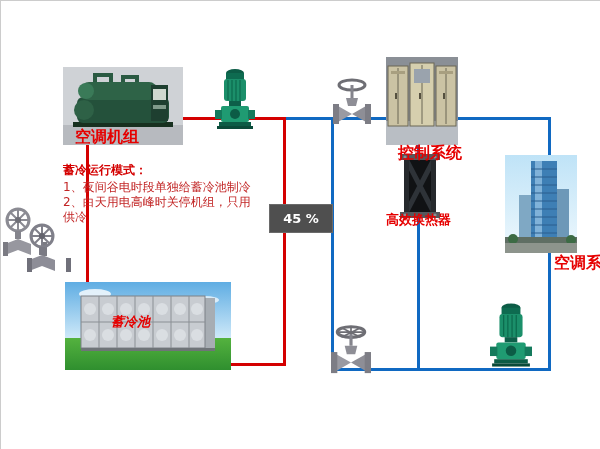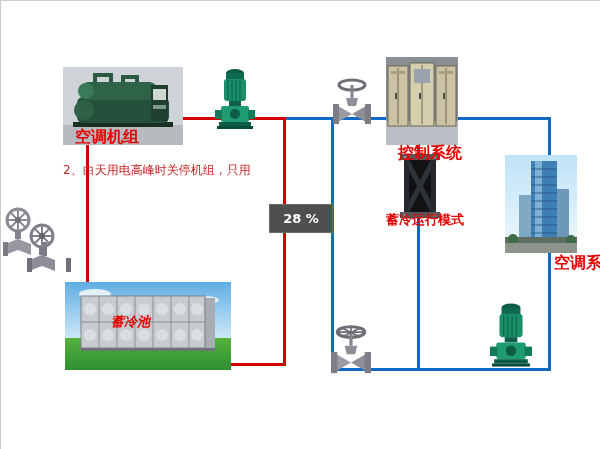--- a/index.html
+++ b/index.html
@@ -217,23 +217,26 @@
       <circle cx="20" cy="47" r="5" fill="#0c5c46"></circle>
       <rect x="0" y="43" width="7" height="9" fill="#147a5c"></rect>
       <rect x="33" y="43" width="7" height="9" fill="#147a5c"></rect>
       <rect x="4" y="55" width="32" height="4" fill="#0c5c46"></rect>
       <rect x="2" y="59" width="36" height="3" fill="#0a4a39"></rect>
     </svg>
   </div>
 
   <div class="lbl" style="left:74px;top:129px;">空调机组</div>
   <div class="lbl" style="left:397px;top:145px;">控制系统</div>
-  <div class="lbl big" style="left:385px;top:212px;">蓄冷运行模式</div>
+  <div class="lbl big" style="left:385px;top:212px;">高效换热器</div>
   <div class="lbl" style="left:521px;top:255px;margin-left:32px;">空调系统</div>
   <div class="lbl big" style="left:110px;top:314px;font-style:italic;">蓄冷池</div>
 
   <div class="notes">
+    <div class="t">蓄冷运行模式：</div>
+    <div>1、夜间谷电时段单独给蓄冷池制冷</div>
     <div>2、白天用电高峰时关停机组，只用</div>
-  </div>
-
-  <div class="pct">28 %</div>
+    <div>供冷</div>
+  </div>
+
+  <div class="pct">45 %</div>
 
 </div>
 
 </body></html>

